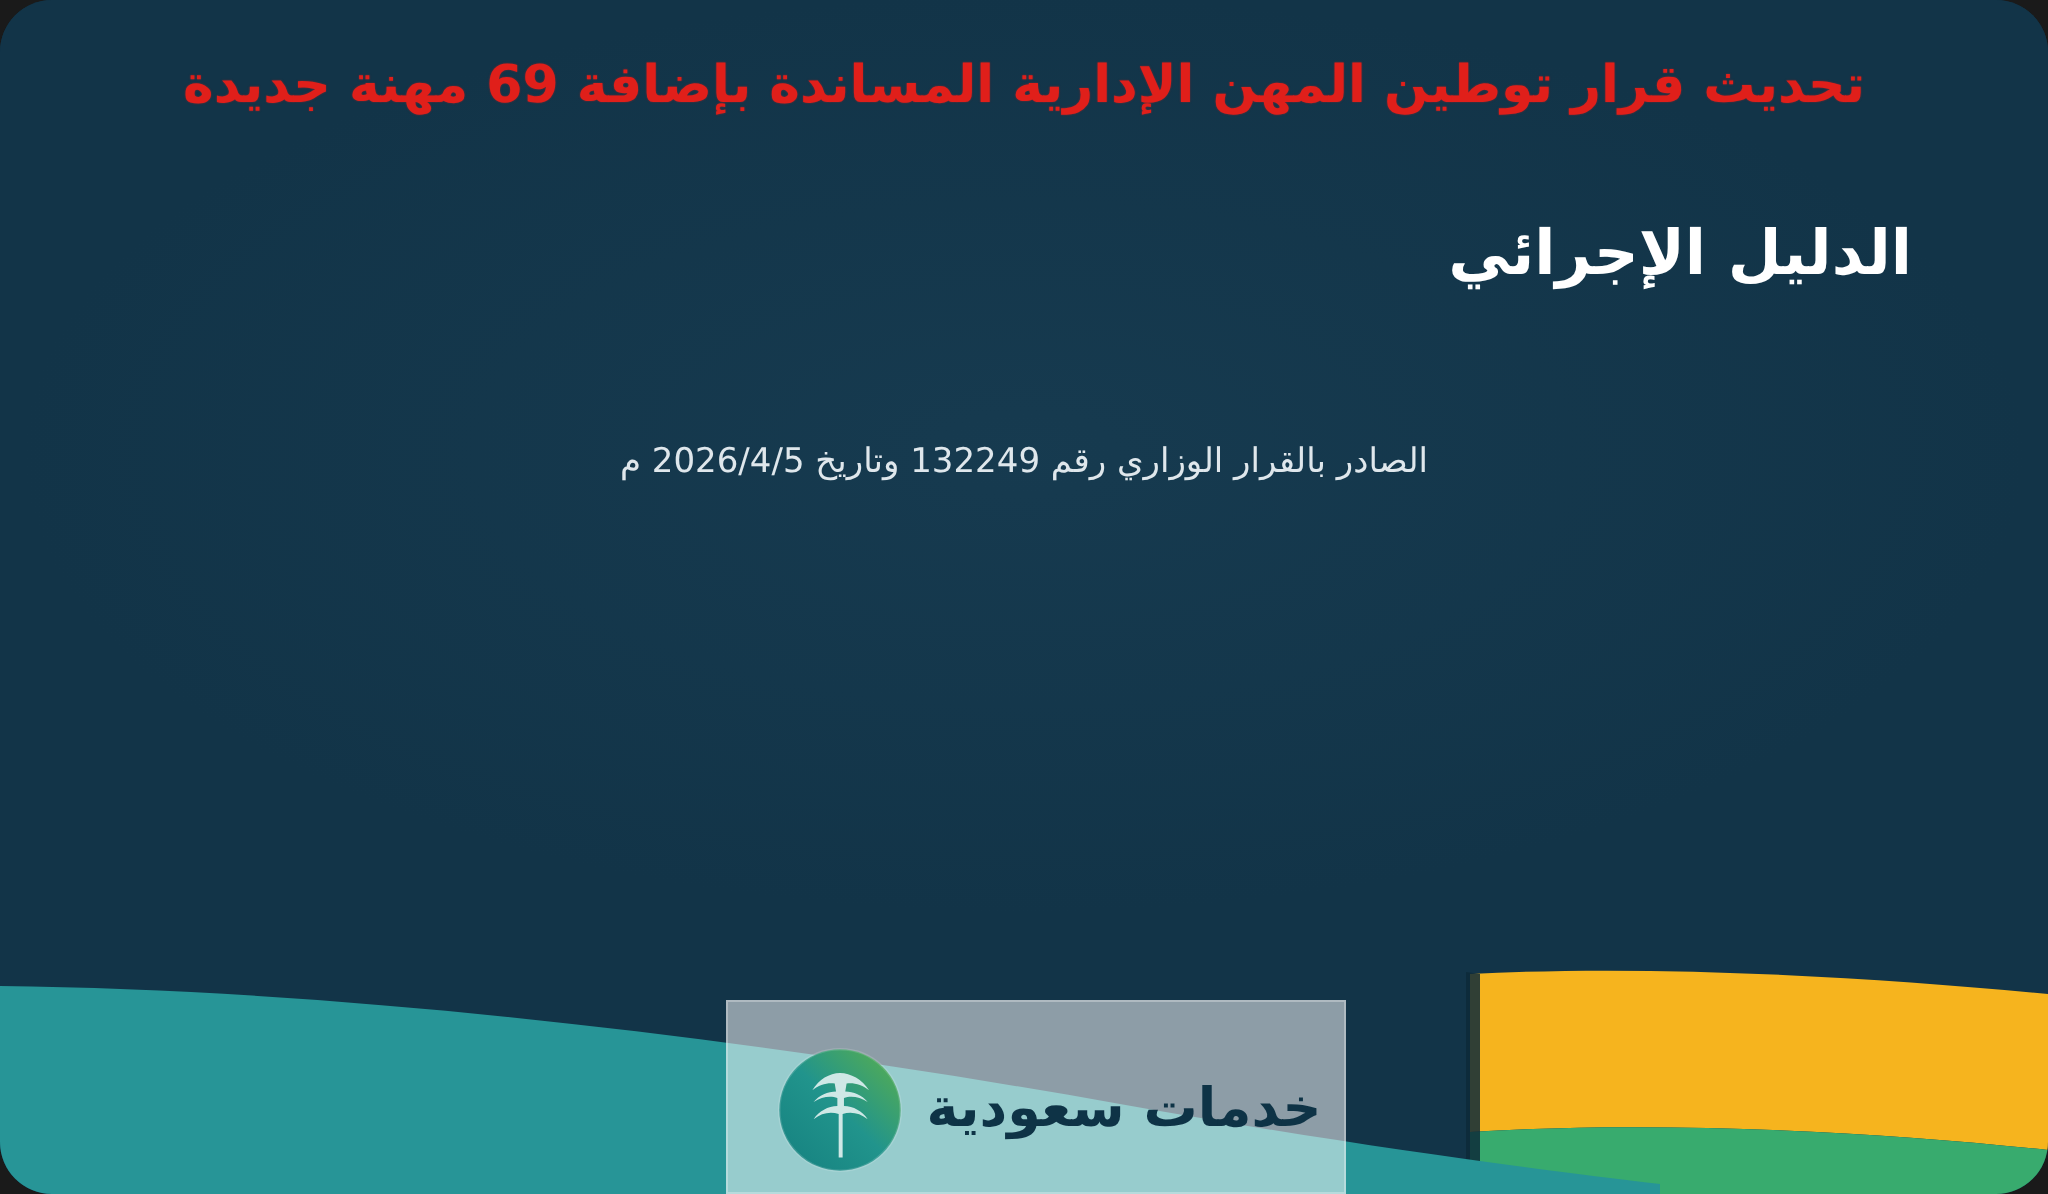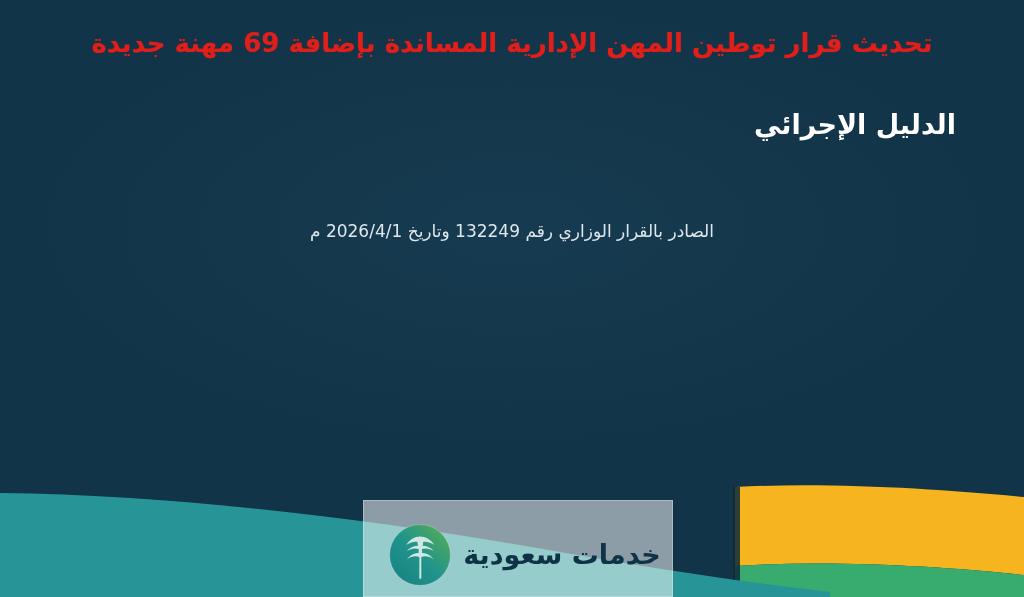--- a/index.html
+++ b/index.html
@@ -9,20 +9,21 @@
     background: #1a1a1a;
   }
   #poster {
     position: relative;
     width: 1024px;
     height: 597px;
     overflow: hidden;
     background: #123448;
     font-family: "DejaVu Sans", "Liberation Sans", sans-serif;
     direction: rtl;
+    border-radius: 26px;
   }
 
   
   .bg-base {
     position: absolute;
     inset: 0;
     background: #123448;
   }
   .bg-vignette {
     position: absolute;
@@ -60,21 +61,21 @@
     text-shadow: 0 0 1px rgba(224,31,26,0.55);
     padding: 0 28px;
     box-sizing: border-box;
   }
 
   .title-small {
     position: absolute;
     top: 108px;
     right: 68px;
     color: #ffffff;
-    font-size: 27px;
+    font-size: 31px;
     font-weight: 700;
     line-height: 1.25;
     letter-spacing: 0px;
   }
 
   .title-big {
     position: absolute;
     top: 152px;
     right: 68px;
     left: 68px;
@@ -157,21 +158,21 @@
     </g>
   </svg>
 
   <div class="text-layer">
 
     <div class="headline-red">تحديث قرار توطين المهن الإدارية المساندة  بإضافة 69 مهنة جديدة</div>
 
     <div class="title-small">الدليل الإجرائي</div>
 
 
-    <div class="subline">الصادر بالقرار الوزاري رقم 132249 وتاريخ 2026/4/1 م</div>
+    <div class="subline">الصادر بالقرار الوزاري رقم 132249 وتاريخ 2026/4/5 م</div>
   </div>
 
   <div class="watermark">
     <span class="wm-text">خدمات سعودية</span>
     <svg class="wm-logo" viewBox="0 0 100 100">
       <defs>
         <linearGradient id="logoGrad" x1="0" y1="1" x2="1" y2="0">
           <stop offset="0%" stop-color="#15807f"></stop>
           <stop offset="50%" stop-color="#21948c"></stop>
           <stop offset="100%" stop-color="#5cb04b"></stop>

